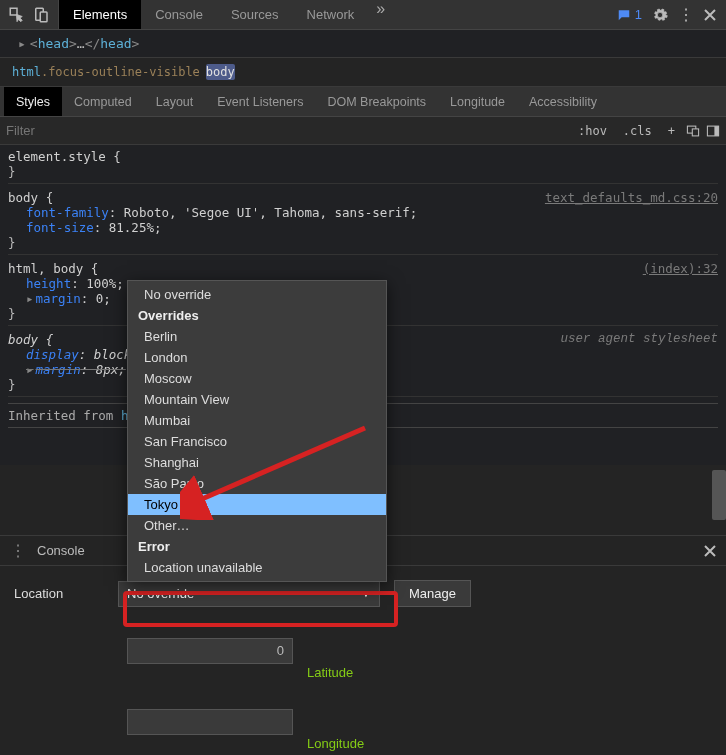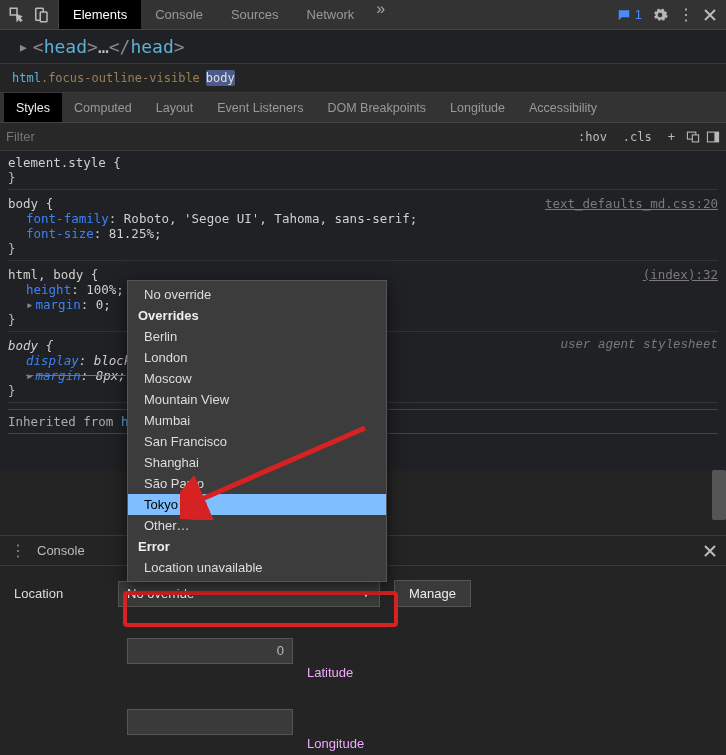--- a/index.html
+++ b/index.html
@@ -34,21 +34,21 @@
   .toolbar-right { display: flex; align-items: center; gap: 10px; padding: 0 10px; }
   .badge-wrap { display: flex; align-items: center; gap: 4px; color: #4e8af5; }
   .overflow { color: #aaa; font-size: 16px; padding: 0 8px; }
   .ico { fill: currentColor; stroke: currentColor; }
   .close-x { width: 12px; height:12px; }
 
   
   .dom-row {
     padding: 6px 18px;
     font-family: Menlo, Consolas, monospace;
-    font-size: 18px;
+    font-size: 13px;
     background: #202124;
   }
   .dom-row .tri { color: #888; margin-right: 4px; }
   .angle { color: #888; }
   .tagn { color: #5db0d7; }
   .ell { color: #bbb; }
 
   
   .crumb {
     padding: 6px 12px;
@@ -169,21 +169,21 @@
     border: 4px solid #d62222;
     border-radius: 4px;
     pointer-events: none;
   }
   .coord-row { display:flex; align-items:center; gap: 14px; margin-bottom: 12px; margin-left: 113px;}
   .coord-input {
     width: 166px; height:26px;
     background: #3a3a3a; border:1px solid #555; color:#bbb;
     text-align: right; padding: 0 8px; font-size: 13px;
   }
-  .coord-lbl { color: #f0abfc; font-size: 13px; margin-top: 44px;}
+  .coord-lbl { color: #84cc16; font-size: 13px; margin-top: 44px;}
   .manage-btn {
     background: #3a3a3a; border:1px solid #555; color:#eee;
     padding: 5px 14px; font-size: 13px; cursor: pointer;
   }
   
   .arrow {
     position: absolute;
     z-index: 60;
     pointer-events: none;
   }

